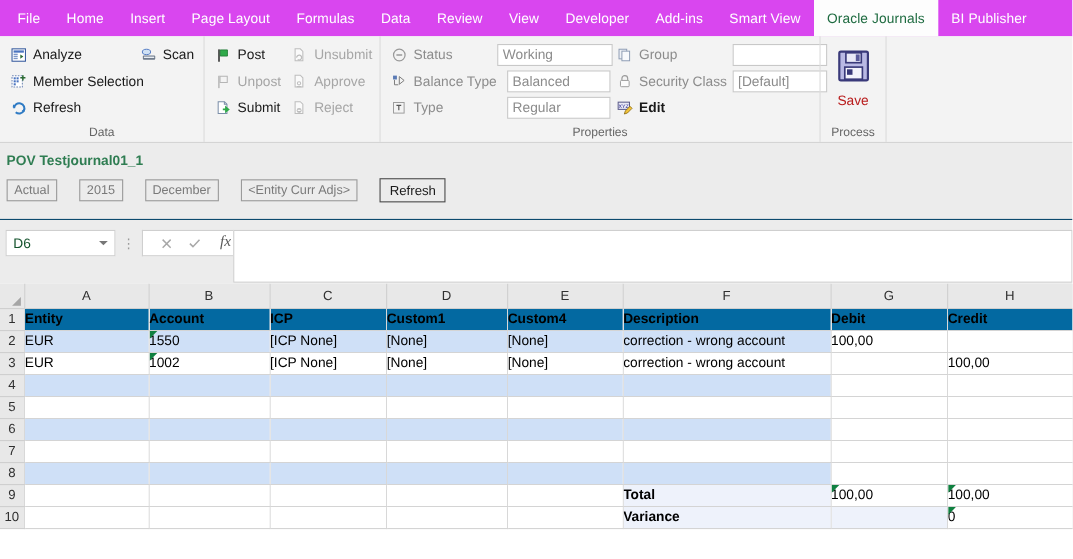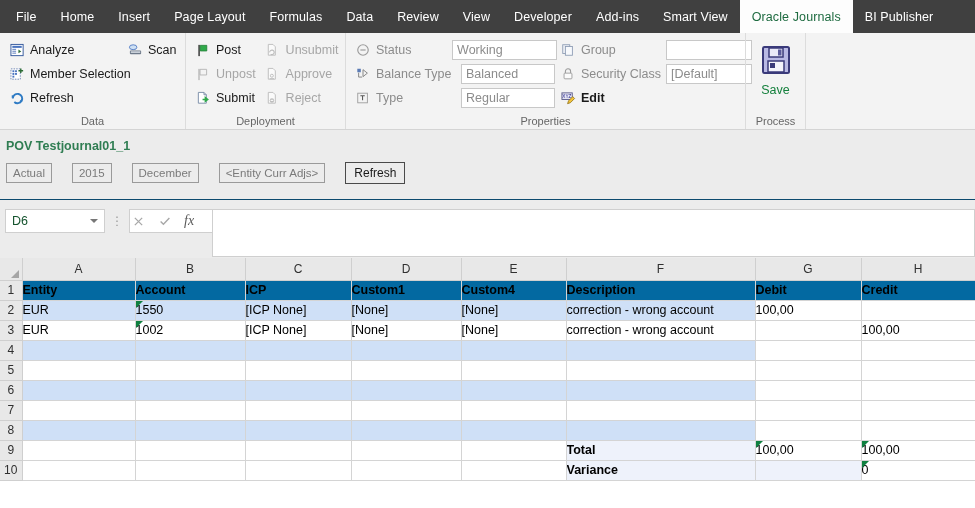--- a/index.html
+++ b/index.html
@@ -8,21 +8,21 @@
     width: 975px; height: 508px;
     overflow: hidden;
     background: #ffffff;
     font-family: "Liberation Sans", sans-serif;
     -webkit-font-smoothing: antialiased;
   }
 
   
   .ribbon-tabs {
     height: 33px;
-    background: #404040;
+    background: #d946ef;
     display: flex;
     align-items: stretch;
     padding-left: 4px;
     position: relative;
   }
   .tab {
     color: #ffffff;
     font-size: 12.5px;
     display: flex;
     align-items: center;
@@ -109,21 +109,21 @@
 
   .bigbtn {
     width: 58px;
     display: flex;
     flex-direction: column;
     align-items: center;
     justify-content: flex-start;
     padding-top: 6px;
     cursor: default;
   }
-  .bigbtn .lbl { font-size: 12.5px; color: #15803d; margin-top: 3px; }
+  .bigbtn .lbl { font-size: 12.5px; color: #b91c1c; margin-top: 3px; }
 
   
   .pov {
     background: #ececec;
     height: 70px;
     padding: 9px 0 0 6px;
     border-bottom: 1px solid #0c4a6e;
   }
   .pov-title {
     color: #2f7d52;
@@ -176,21 +176,21 @@
   }
   .dots { width: 24px; text-align: center; color: #9a9a9a; font-size: 12px; line-height: 24px; height: 24px; letter-spacing: 0; }
   .fb-btns {
     display: flex; align-items: center;
     height: 24px;
     border: 1px solid #cfcfcf;
     border-right: none;
     background: #ffffff;
     padding: 0 2px;
   }
-  .fb-btn { width: 26px; height: 22px; display: flex; align-items: center; justify-content: flex-start; color: #9a9a9a; font-size: 13px; cursor: default; }
+  .fb-btn { width: 26px; height: 22px; display: flex; align-items: center; justify-content: flex-end; color: #9a9a9a; font-size: 13px; cursor: default; }
   .fb-input {
     flex: 1;
     height: 48px;
     border: 1px solid #cfcfcf;
     background: #ffffff;
     margin-right: 0;
     font-size: 12.5px;
     color: #1a1a1a;
     padding: 3px 5px;
     overflow: hidden;
@@ -403,21 +403,20 @@
             <svg width="15" height="15" viewBox="0 0 16 16">
                 <path d="M3.5 1.5h5l2.5 2.5v9h-7.5z" fill="#fafafa" stroke="#bdbdbd" stroke-width="1"></path>
                 <circle cx="7.4" cy="10" r="2.4" fill="#bdbdbd"></circle>
                 <path d="M6 10h2.8" stroke="#fafafa" stroke-width="1.2"></path>
               </svg>
           </span>
           <span>Reject</span>
         </div>
       </div>
     </div>
-    <div class="rgroup-label">Deployment</div>
   </div>
 
   <div class="rgroup" style="width:400px;">
     <div class="rgroup-body">
       <div class="col" style="width:205px;">
         <div class="prop-row">
           <div class="prop-label" style="width:105px;">
             <span class="ico">
               <svg width="14" height="14" viewBox="0 0 16 16">
                   <circle cx="8" cy="8" r="6" fill="none" stroke="#9a9a9a" stroke-width="1.3"></circle>

